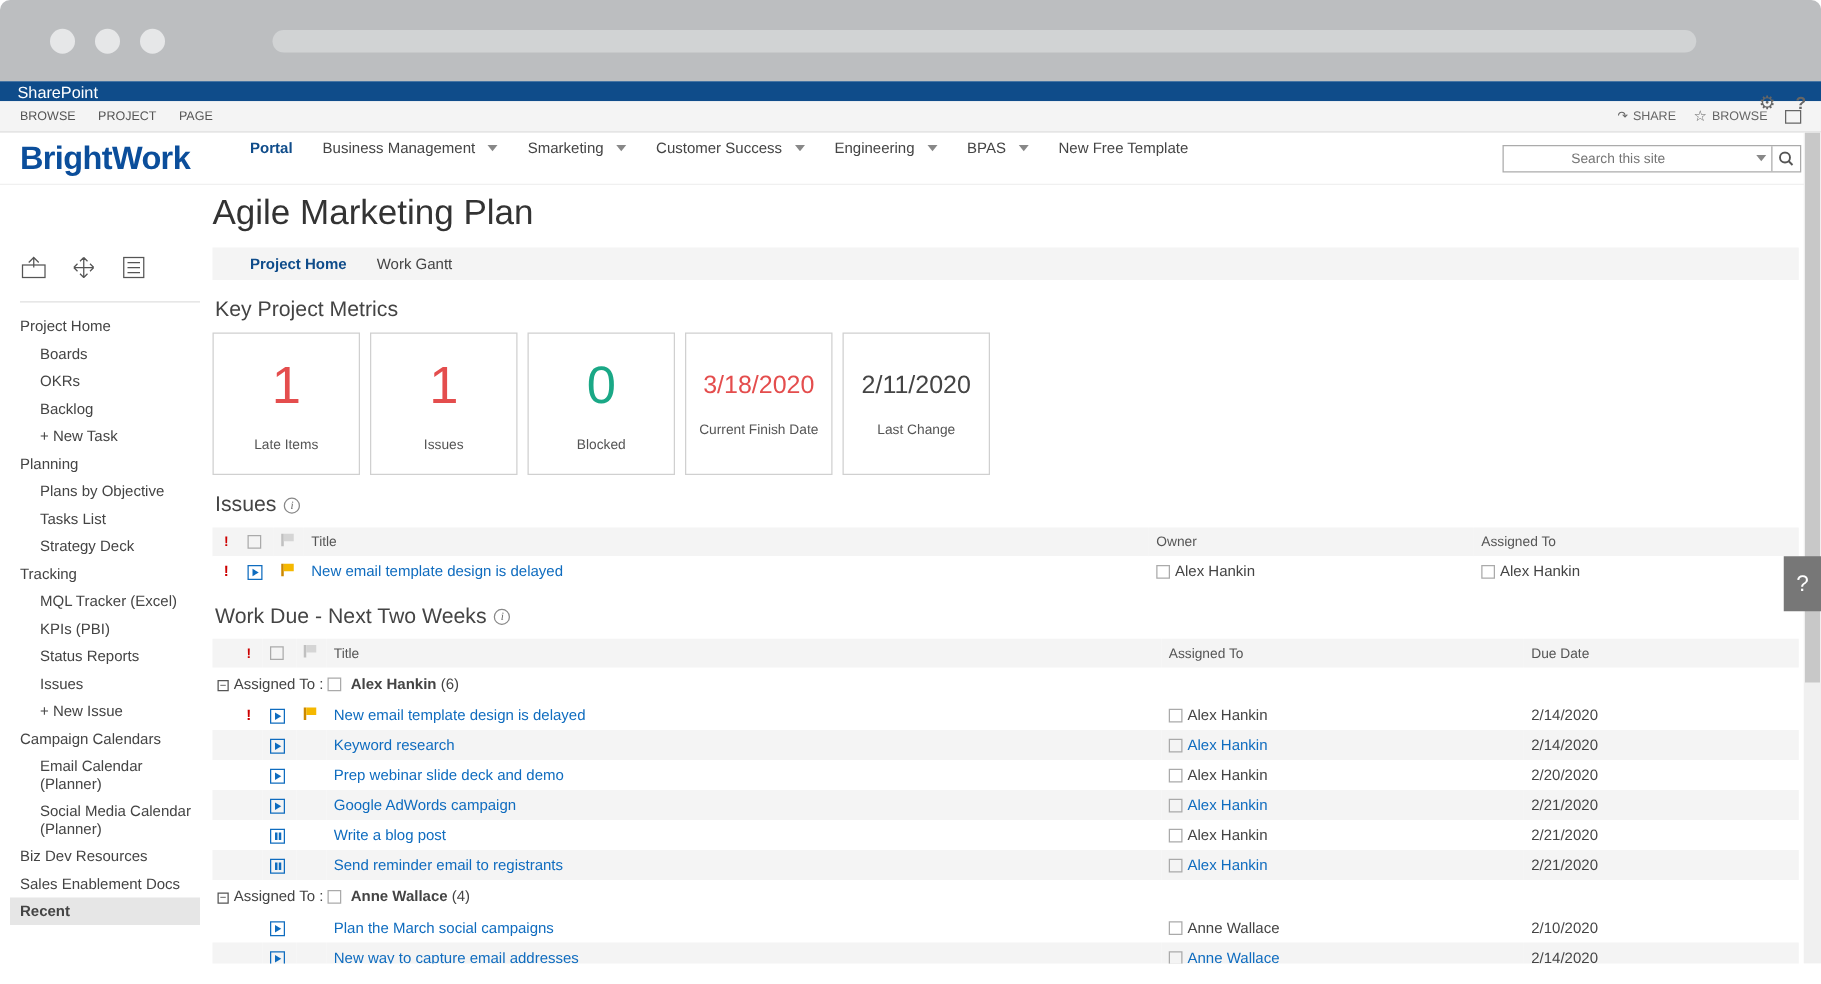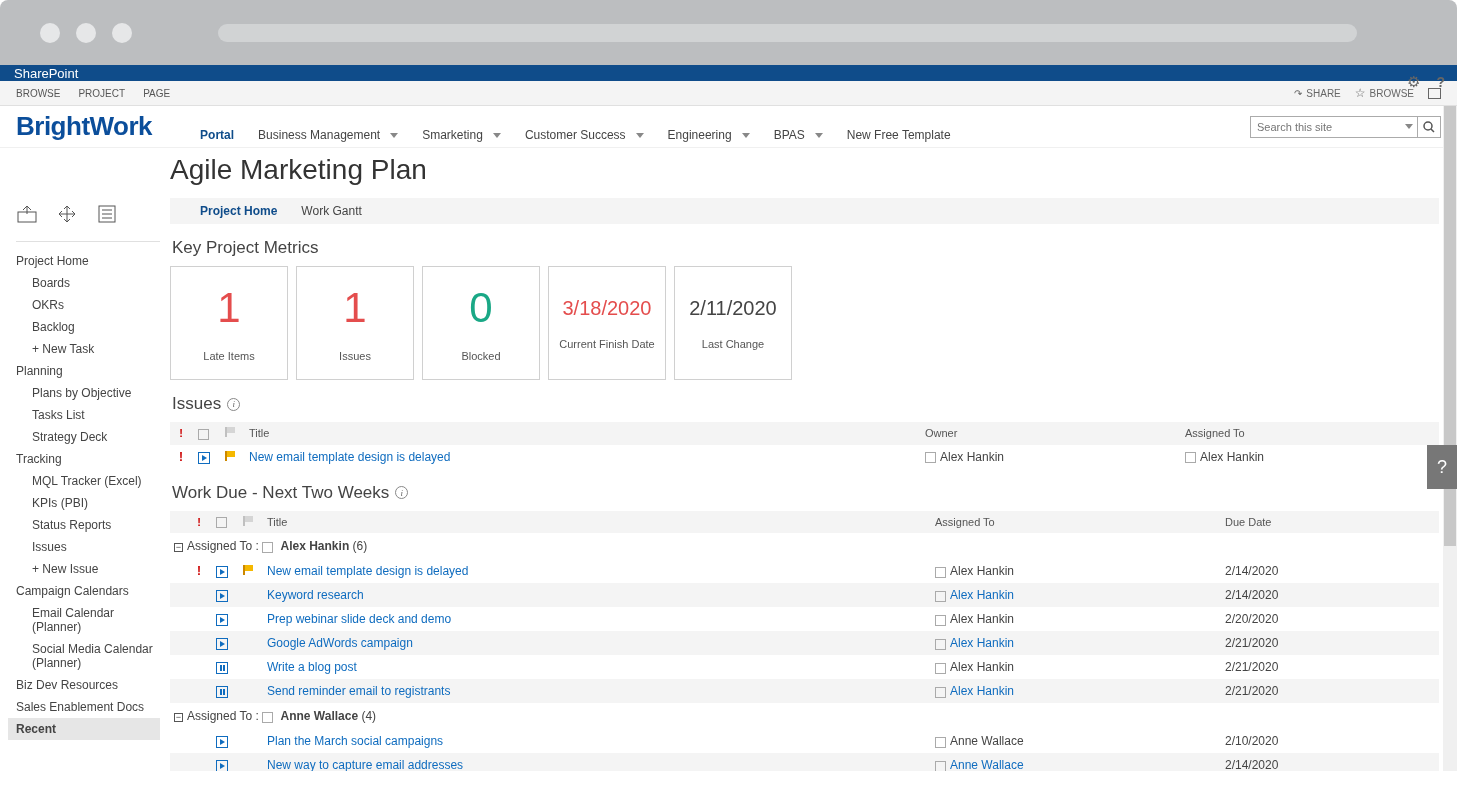--- a/index.html
+++ b/index.html
@@ -6,26 +6,26 @@
 body { background: #fff; font-size: 12px; color: #444; width: 1457px; }
 .browser-chrome { background: #bcbec0; height: 65px; display: flex; align-items: center; padding: 0 40px; gap: 16px; border-radius: 8px 8px 0 0; }
 .chrome-dot { width: 20px; height: 20px; border-radius: 50%; background: #e6e7e8; }
 .chrome-url { flex: 1; height: 18px; background: #d1d3d4; border-radius: 9px; margin-left: 70px; margin-right: 60px; }
 .sp-bar { background: #0f4c8a; height: 16px; display: flex; align-items: center; color: #fff; font-size: 13px; padding: 0 14px; justify-content: space-between; }
 .ribbon { background: #f4f4f4; height: 25px; display: flex; align-items: center; justify-content: space-between; padding: 0 16px; border-bottom: 1px solid #e0e0e0; }
 .ribbon-left { display: flex; gap: 18px; font-size: 10px; color: #555; }
 .ribbon-right { display: flex; gap: 14px; font-size: 10px; color: #666; align-items: center;}
 .ribbon-right span { display:flex; align-items:center; gap:4px;}
 .topnav { display: flex; align-items: center; height: 42px; padding: 0 16px 0 16px; gap: 28px; border-bottom: 1px solid #f0f0f0; justify-content: space-between;}
-.topnav-left { display:flex; align-items:flex-end; gap: 26px;}
+.topnav-left { display:flex; align-items:flex-start; gap: 26px;}
 .brand { font-size: 26px; font-weight: 700; color: #0b4e9b; letter-spacing: -0.5px; }
 .navitem { font-size: 12px; color: #444; display: flex; align-items: center; gap: 10px; cursor: pointer;}
 .navitem.active { color: #0f4c8a; font-weight: 600;}
 .caret { width: 0; height: 0; border-left: 4px solid transparent; border-right: 4px solid transparent; border-top: 5px solid #888; display:inline-block;}
-.searchwrap { display:flex; align-items:center; border: 1px solid #ababab; height: 22px; }
+.searchwrap { display:flex; align-items:center; border: 1px solid #ababab; height: 22px; padding-left: 48px; }
 .searchwrap input { border: none; outline: none; font-size: 11px; padding: 2px 6px; width: 150px; }
 .search-caret { padding: 0 4px; border-right: 1px solid #ababab; height:100%; display:flex; align-items:center;}
 .search-btn { padding: 0 5px; display:flex; align-items:center;}
 .main { display: flex; }
 .leftcol { width: 160px; padding: 10px 0 0 16px; }
 .leftcol .page-title-space { height: 40px;}
 .toolrow { display:flex; gap:18px; padding: 6px 0 14px 0; border-bottom: 1px solid #e0e0e0; margin-bottom: 8px;}
 .sidenav { font-size: 12px; }
 .sidenav .hdr { padding: 4px 0; color: #444; cursor:pointer;}
 .sidenav .sub { padding: 4px 0 4px 16px; color: #444; cursor:pointer;}

